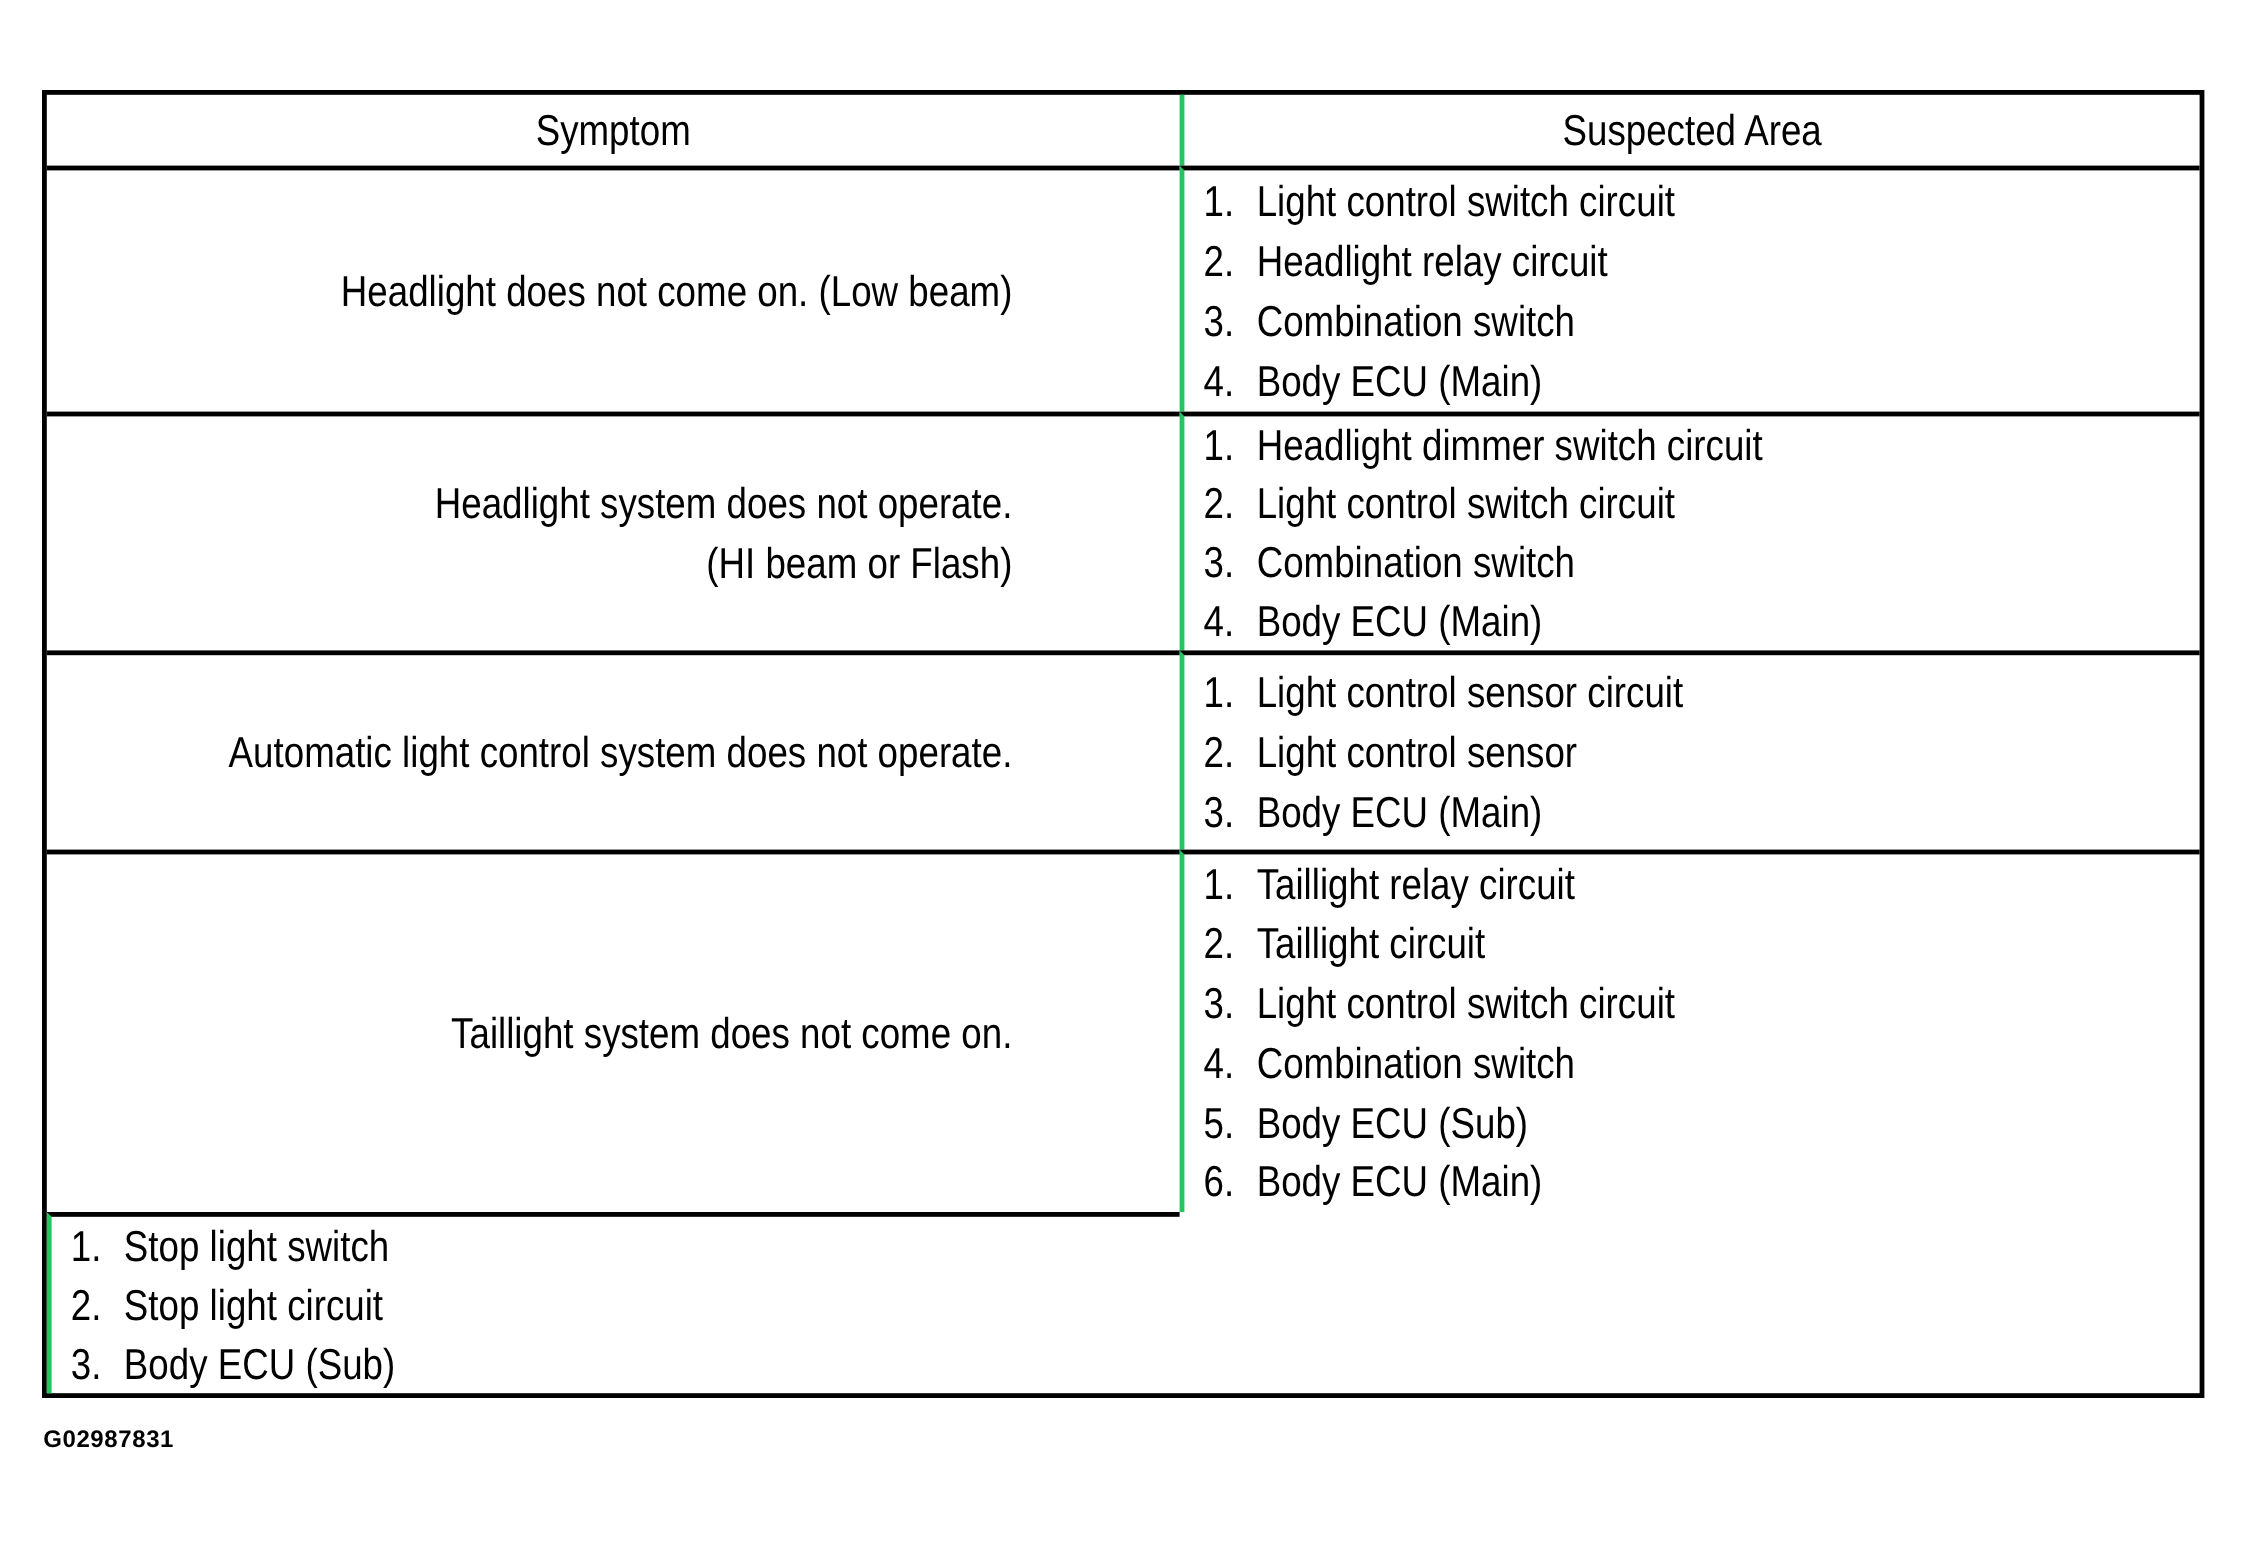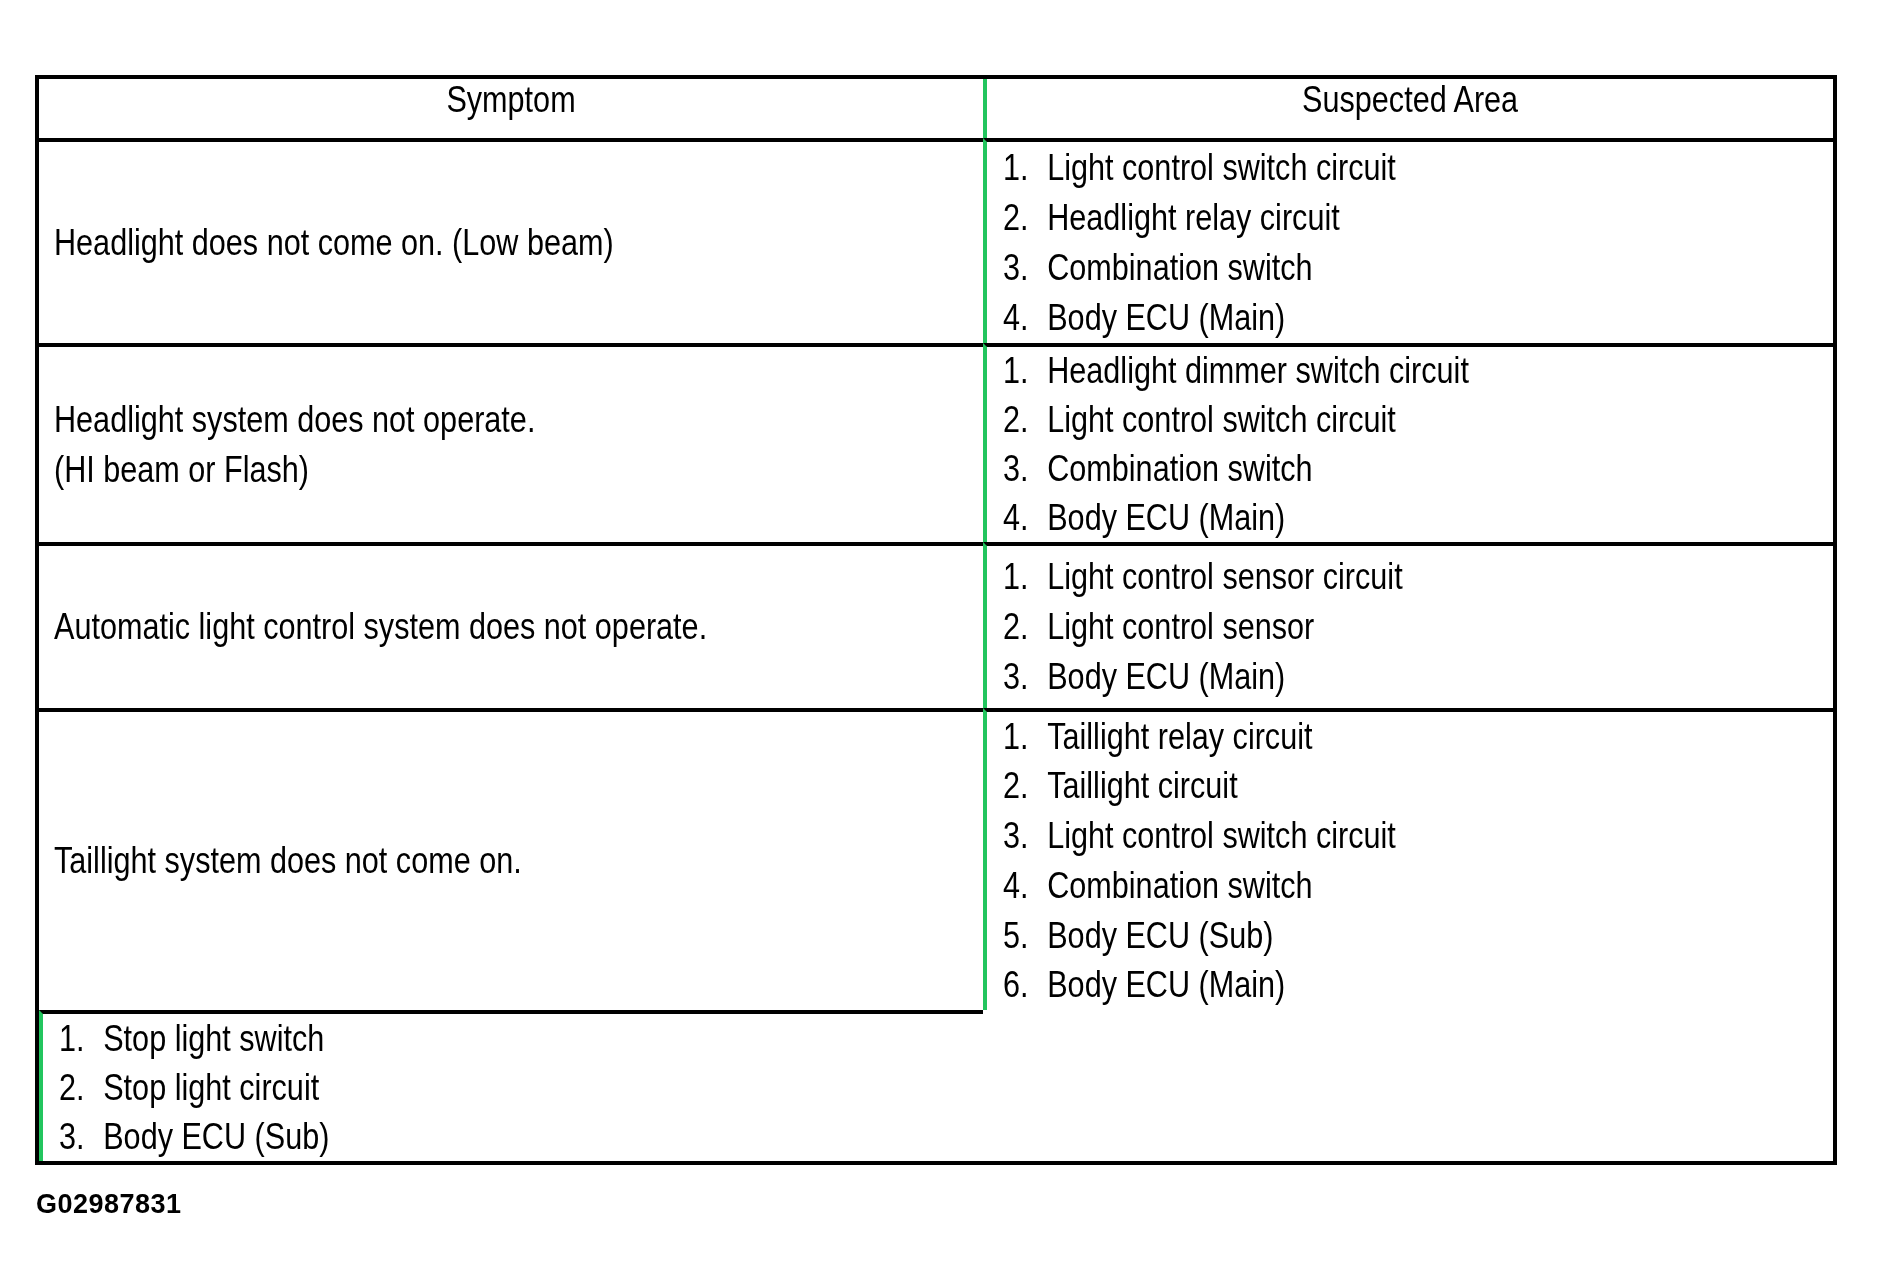--- a/index.html
+++ b/index.html
@@ -28,34 +28,35 @@
     box-sizing: content-box;
   }
   .cell {
     box-sizing: border-box;
     overflow: hidden;
   }
   .cell.right { border-left: 4px solid #22c55e; }
   .cell.bodyrow { border-top: 4px solid #000; }
   .th {
     display: flex;
-    align-items: flex-start;
+    align-items: center;
     justify-content: center;
   }
   .th .htext {
     font-size: 36px;
     white-space: nowrap;
     transform: scaleX(0.85);
     transform-origin: center center;
   }
   .symptom-cell {
     display: flex;
     flex-direction: column;
     justify-content: center;
     padding-left: 15px;
+    text-align: right;
   }
   .symptom-cell .line {
     font-size: 36px;
     line-height: 50px;
     white-space: nowrap;
     transform: scaleX(0.85);
     transform-origin: left center;
   }
   .list-cell {
     display: flex;
@@ -76,21 +77,21 @@
     transform-origin: left center;
   }
   .li-inner .num {
     flex: 0 0 52px;
     width: 52px;
   }
   .figure-id {
     position: absolute;
     left: 36px;
     top: 1189px;
-    font-size: 27px;
+    font-size: 20px;
     font-weight: 700;
     letter-spacing: 0.5px;
   }
 </style>
 </head>
 <body>
 
 <div class="page">
 
   <div class="diag-table">

